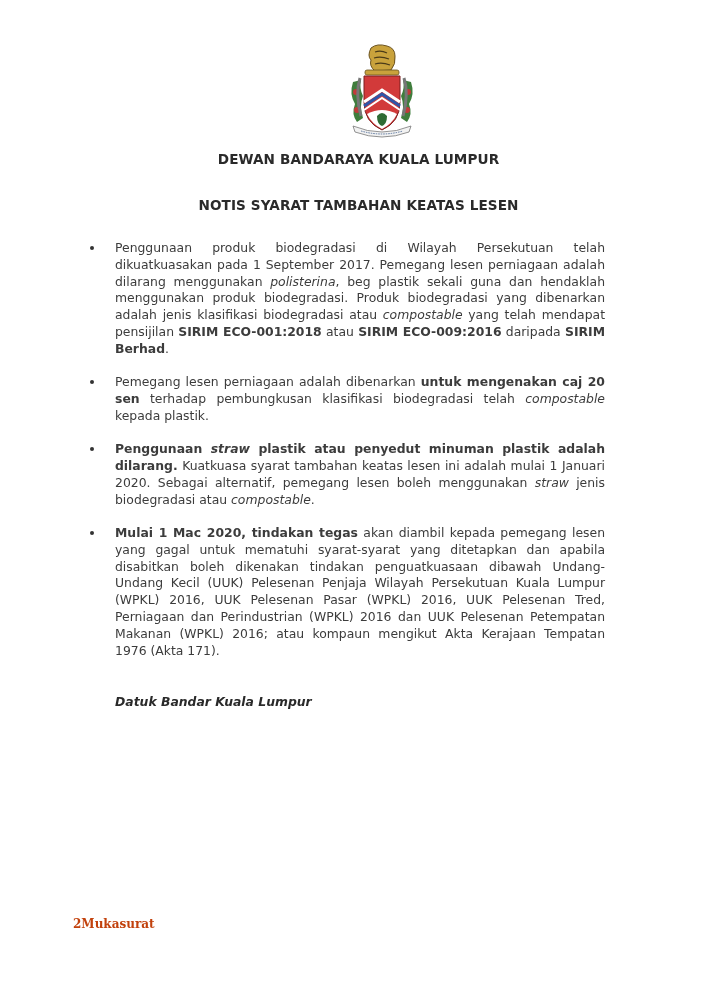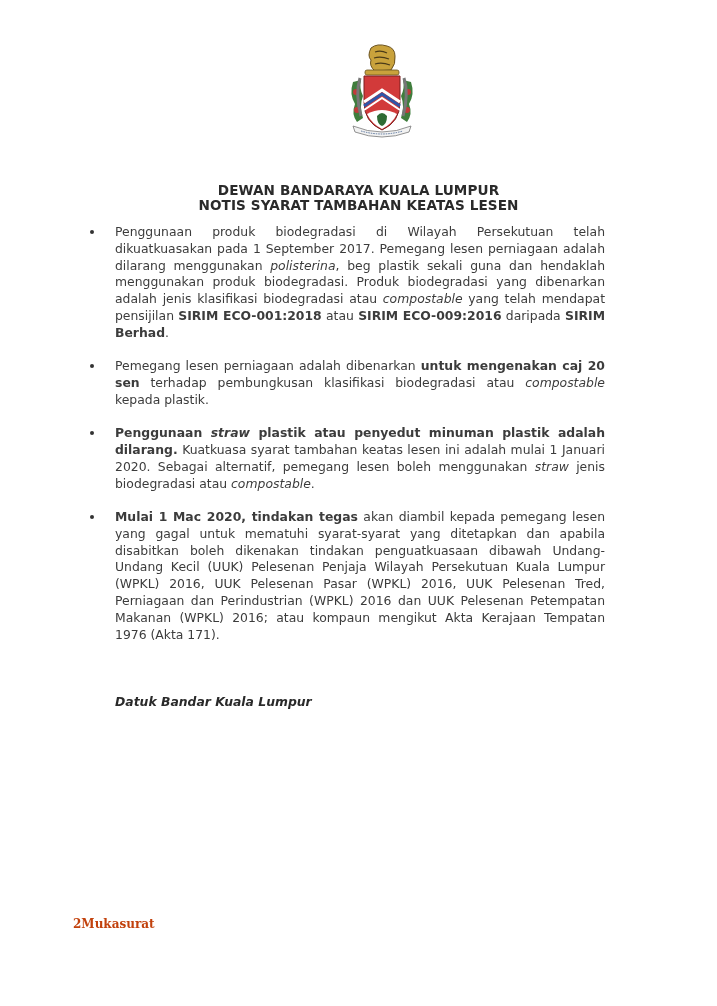--- a/index.html
+++ b/index.html
@@ -1,21 +1,21 @@
 <!DOCTYPE html>
 <html><head>
 <meta charset="utf-8">
 <style>
   html, body { margin: 0; padding: 0; background: #ffffff; }
   body { width: 717px; height: 1006px; position: relative; overflow: hidden; color: #3a3a3a; font-family: "DejaVu Sans", sans-serif; }
   .crest { position: absolute; left: 347px; top: 44px; width: 70px; height: 96px; }
   .title { position: absolute; left: 0; width: 717px; text-align: center; font-family: "DejaVu Sans", sans-serif; font-weight: bold; font-size: 13.6px; color: #2a2a2a; letter-spacing: 0.1px; }
-  .t1 { top: 182px; }
+  .t1 { top: 151px; }
   .t2 { top: 197px; }
-  .list { position: absolute; left: 90px; top: 224px; width: 515px; margin: 0; padding: 0; list-style: none; }
+  .list { position: absolute; left: 90px; top: 240px; width: 515px; margin: 0; padding: 0; list-style: none; }
   .item { position: relative; padding-left: 25px; font-size: 12.4px; line-height: 16.8px; text-align: justify; color: #3c3c3c; margin-bottom: 16.6px; }
   .bullet { position: absolute; left: 0; top: 6px; width: 4px; height: 4px; border-radius: 50%; background: #333; }
   .sign { position: absolute; left: 115px; top: 694px; font-weight: bold; font-size: 12.4px; color: #2a2a2a; font-style: italic; }
   .footer { position: absolute; left: 73px; top: 917px; font-family: "DejaVu Serif", serif; font-weight: bold; font-size: 12px; color: #c2410c; }
 </style>
 </head>
 <body>
 
 <svg class="crest" viewBox="0 0 70 96">
 
@@ -43,19 +43,19 @@
 
   <path d="M6 82 Q35 94 64 82 L62 88 Q35 98 8 88 Z" fill="#f2f2f2" stroke="#777" stroke-width="0.8"></path>
   <path d="M14 87 Q35 93 56 87" stroke="#3a5a8a" stroke-width="0.8" stroke-dasharray="1.5,1" fill="none"></path>
 </svg>
 
 <div class="title t1">DEWAN BANDARAYA KUALA LUMPUR</div>
 <div class="title t2">NOTIS SYARAT TAMBAHAN KEATAS LESEN</div>
 
 <ul class="list">
   <li class="item"><span class="bullet"></span><span class="content"><span>Penggunaan produk biodegradasi di Wilayah Persekutuan telah dikuatkuasakan pada 1 September 2017. Pemegang lesen perniagaan adalah dilarang menggunakan </span><span style="font-style: italic;">polisterina</span><span>, beg plastik sekali guna dan hendaklah menggunakan produk biodegradasi. Produk biodegradasi yang dibenarkan adalah jenis klasifikasi biodegradasi atau </span><span style="font-style: italic;">compostable</span><span> yang telah mendapat pensijilan </span><span style="font-weight: bold;">SIRIM ECO-001:2018</span><span> atau </span><span style="font-weight: bold;">SIRIM ECO-009:2016</span><span> daripada </span><span style="font-weight: bold;">SIRIM Berhad</span><span>.</span></span></li>
-  <li class="item"><span class="bullet"></span><span class="content"><span>Pemegang lesen perniagaan adalah dibenarkan </span><span style="font-weight: bold;">untuk mengenakan caj 20 sen</span><span> terhadap pembungkusan klasifikasi biodegradasi atau </span><span style="font-style: italic;">compostable</span><span> kepada plastik.</span></span></li>
+  <li class="item"><span class="bullet"></span><span class="content"><span>Pemegang lesen perniagaan adalah dibenarkan </span><span style="font-weight: bold;">untuk mengenakan caj 20 sen</span><span> terhadap pembungkusan klasifikasi biodegradasi telah </span><span style="font-style: italic;">compostable</span><span> kepada plastik.</span></span></li>
   <li class="item"><span class="bullet"></span><span class="content"><span style="font-weight: bold;">Penggunaan </span><span style="font-weight: bold; font-style: italic;">straw</span><span style="font-weight: bold;"> plastik atau penyedut minuman plastik adalah dilarang.</span><span> Kuatkuasa syarat tambahan keatas lesen ini adalah mulai 1 Januari 2020. Sebagai alternatif, pemegang lesen boleh menggunakan </span><span style="font-style: italic;">straw</span><span> jenis biodegradasi atau </span><span style="font-style: italic;">compostable</span><span>.</span></span></li>
   <li class="item"><span class="bullet"></span><span class="content"><span style="font-weight: bold;">Mulai 1 Mac 2020, tindakan tegas</span><span> akan diambil kepada pemegang lesen yang gagal untuk mematuhi syarat-syarat yang ditetapkan dan apabila disabitkan boleh dikenakan tindakan penguatkuasaan dibawah Undang-Undang Kecil (UUK) Pelesenan Penjaja Wilayah Persekutuan Kuala Lumpur (WPKL) 2016, UUK Pelesenan Pasar (WPKL) 2016, UUK Pelesenan Tred, Perniagaan dan Perindustrian (WPKL) 2016 dan UUK Pelesenan Petempatan Makanan (WPKL) 2016; atau kompaun mengikut Akta Kerajaan Tempatan 1976 (Akta 171).</span></span></li>
 </ul>
 
 <div class="sign">Datuk Bandar Kuala Lumpur</div>
 <div class="footer">2Mukasurat</div>
 
 </body></html>

